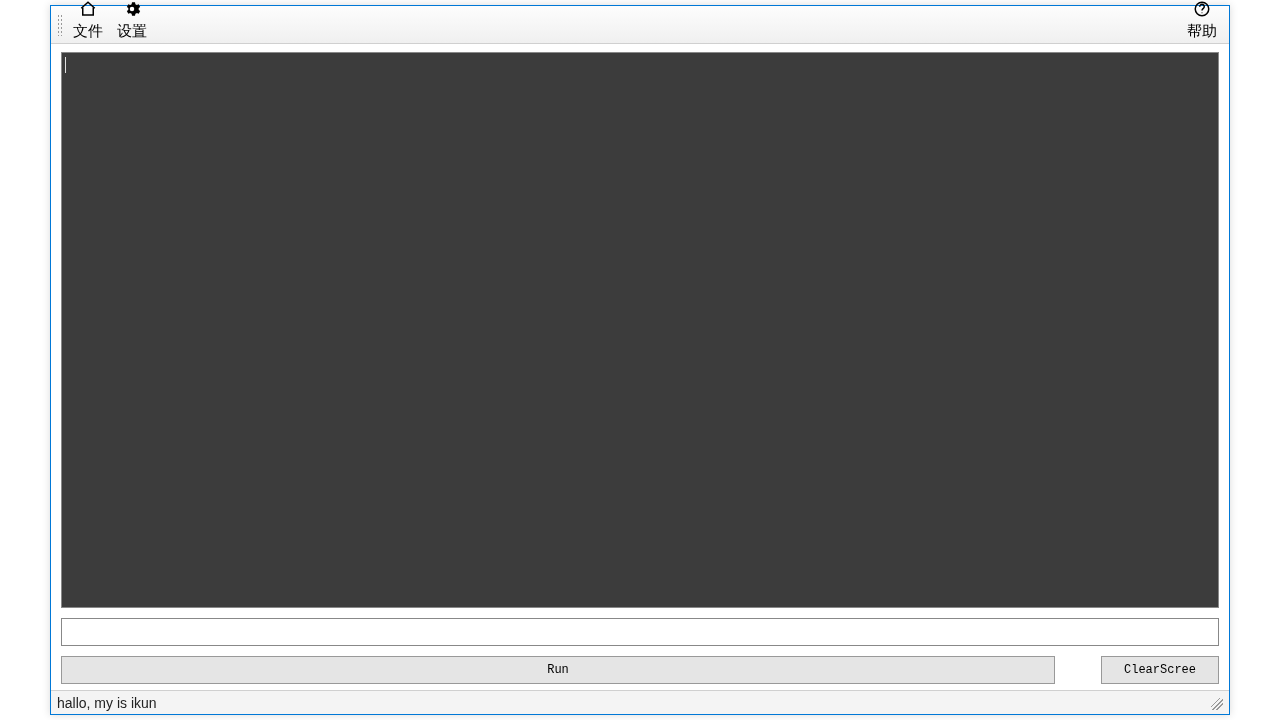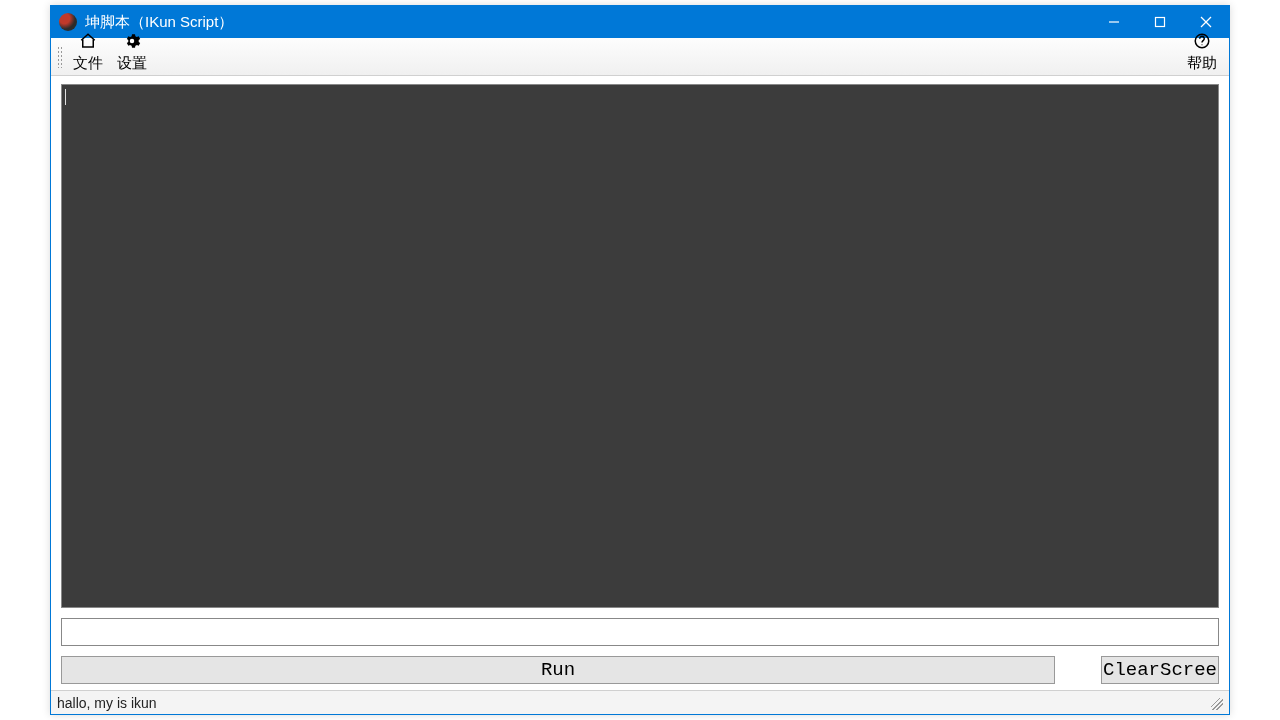--- a/index.html
+++ b/index.html
@@ -140,21 +140,21 @@
     }
     .button-row {
       display: flex;
       gap: 10px;
     }
     .btn {
       height: 28px;
       border: 1px solid #999;
       background: #e5e5e5;
       font-family: "Courier New", monospace;
-      font-size: 19px;
+      font-size: 12px;
       cursor: pointer;
       display: flex;
       align-items: center;
       justify-content: center;
     }
     .btn-run { flex: 1; }
     .btn-clear { width: 118px; margin-left: 36px; }
     .statusbar {
       height: 24px;
       background: #f4f4f4;
@@ -180,42 +180,20 @@
         linear-gradient(135deg, transparent 6px, #999 6px, #999 7px, transparent 7px),
         linear-gradient(135deg, transparent 9px, #999 9px, #999 10px, transparent 10px),
         linear-gradient(135deg, transparent 12px, #999 12px, #999 13px, transparent 13px);
     }
   </style>
 </head>
 <body>
 
 <div class="window">
 
-  <div class="titlebar">
-    <span class="app-icon"></span>
-    <span class="title-text">坤脚本（IKun Script）</span>
-    <div class="win-controls">
-      <div class="win-btn">
-        <svg width="12" height="12" viewBox="0 0 12 12">
-            <line x1="1" y1="6" x2="11" y2="6" stroke-width="1.2"></line>
-          </svg>
-      </div>
-      <div class="win-btn">
-        <svg width="12" height="12" viewBox="0 0 12 12">
-            <rect x="1.5" y="1.5" width="9" height="9" stroke-width="1.2"></rect>
-          </svg>
-      </div>
-      <div class="win-btn close">
-        <svg width="12" height="12" viewBox="0 0 12 12">
-            <line x1="1" y1="1" x2="11" y2="11" stroke-width="1.2"></line>
-            <line x1="11" y1="1" x2="1" y2="11" stroke-width="1.2"></line>
-          </svg>
-      </div>
-    </div>
-  </div>
 
   <div class="toolbar">
     <div class="grip"></div>
     <div class="toolbar-left">
       <div class="tb-item">
         <span class="tb-icon">
           <svg width="18" height="18" viewBox="0 0 24 24" fill="none" stroke="#000" stroke-width="2">
               <path d="M3 11 L12 3 L21 11"></path>
               <path d="M5 10 V20 H19 V10"></path>
             </svg>

